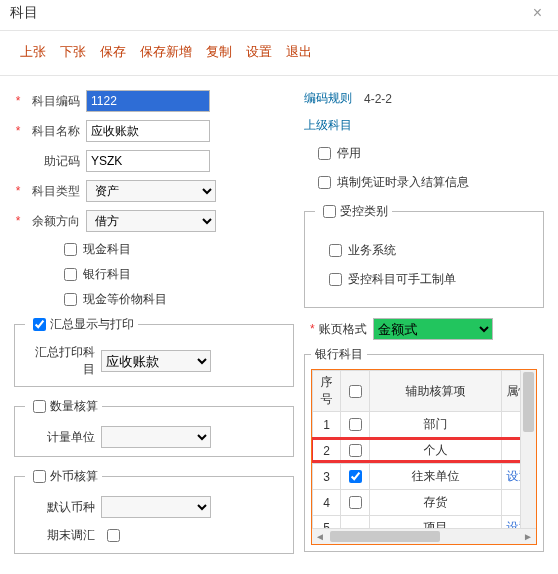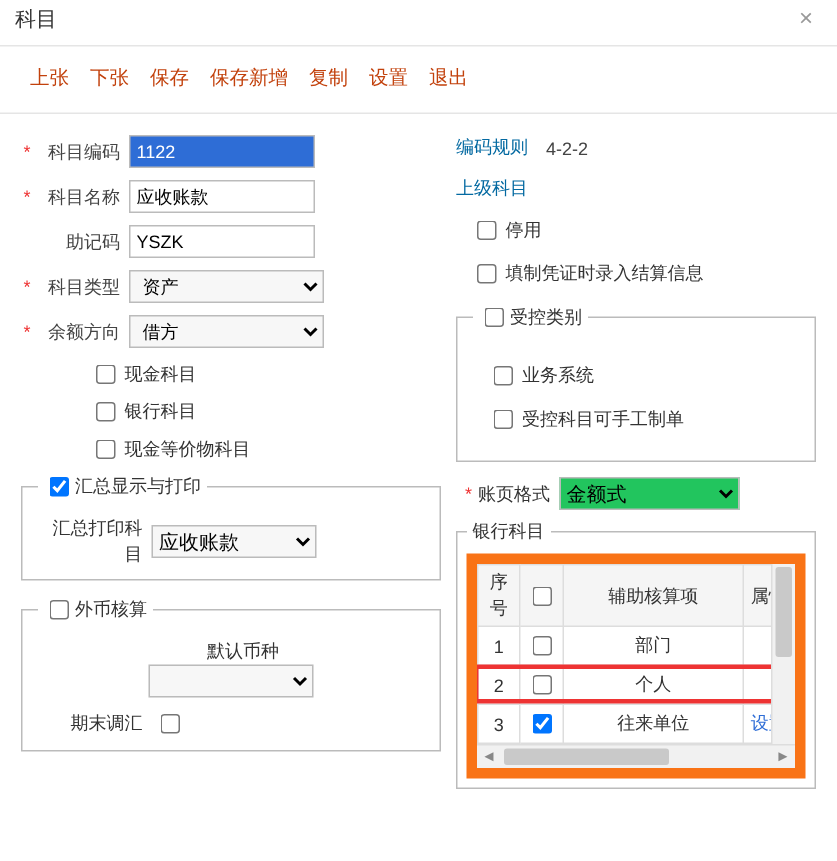--- a/index.html
+++ b/index.html
@@ -70,23 +70,23 @@
 fieldset > legend input { margin-right: 4px; }
 .info-row { display: flex; align-items: center; margin-bottom: 10px; }
 .info-row .lbl { width: 60px; color: #0369a1; font-family: Liberation Serif, serif; }
 .info-row .val { color: #444; }
 .acct-row { display: flex; align-items: center; margin: 6px 0 6px 6px; }
 .acct-row .req { color: #e33; margin-right: 4px; }
 .acct-row .lbl { margin-right: 6px; }
 .acct-row select { height: 22px; border: 1px solid #bbb; width: 120px; background: #22c55e; }
 .aux-container { position: relative; }
 .aux-table-wrap {
-  border: 7px solid #f97316;
+  border: 1px solid #f97316;
   position: relative;
-  height: 150px;
+  height: 176px;
   overflow: hidden;
 }
 .aux-table { border-collapse: collapse; width: 100%; }
 .aux-table th, .aux-table td {
   border: 1px solid #ddd;
   padding: 3px 4px;
   text-align: center;
   font-size: 12px;
   background: #fff;
 }
@@ -178,27 +178,37 @@
       <legend>
         <input type="checkbox" checked="" style="">
         <span>汇总显示与打印</span>
       </legend>
       <div class="sub-field">
         <span class="sl">汇总打印科目</span>
         <select><option>应收账款</option></select>
       </div>
     </fieldset>
 
+    <fieldset>
+      <legend>
+        <input type="checkbox" style="">
+        <span>数量核算</span>
+      </legend>
+      <div class="sub-field">
+        <span class="sl">计量单位</span>
+        <select><option></option></select>
+      </div>
+    </fieldset>
 
     <fieldset>
       <legend>
         <input type="checkbox" style="">
         <span>外币核算</span>
       </legend>
-      <div class="sub-field" style="margin-bottom:8px;flex-direction:column;">
+      <div class="sub-field" style="margin-bottom:8px;">
         <span class="sl">默认币种</span>
         <select><option></option></select>
       </div>
       <div class="sub-field">
         <span class="sl">期末调汇</span>
         <input type="checkbox" class="after-chk" style="">
       </div>
     </fieldset>
   </div>
 

